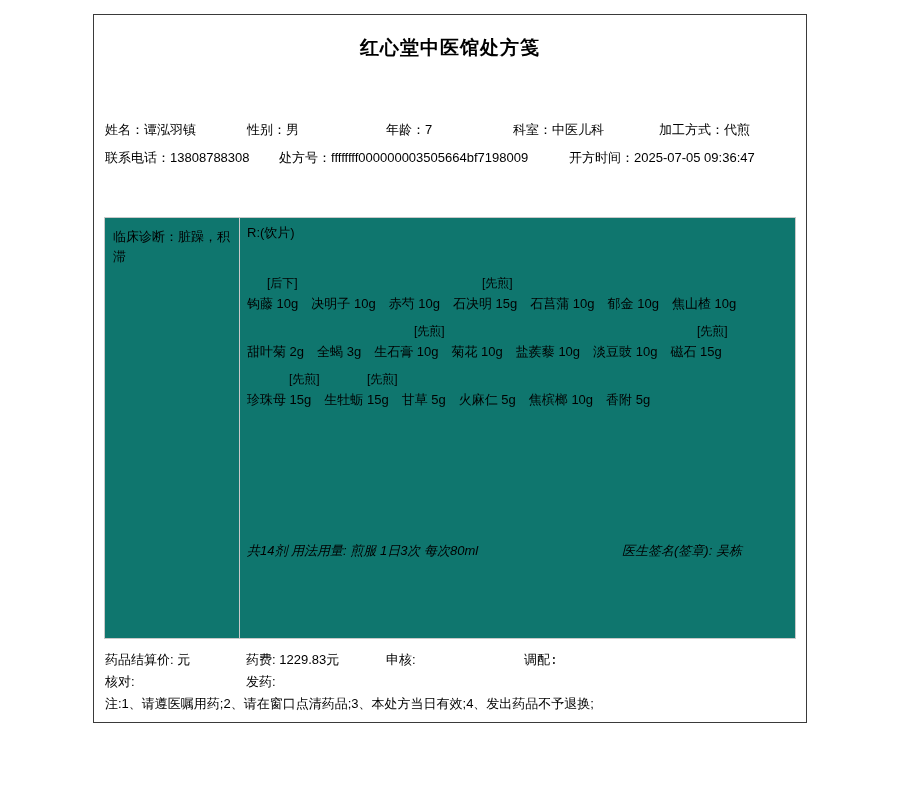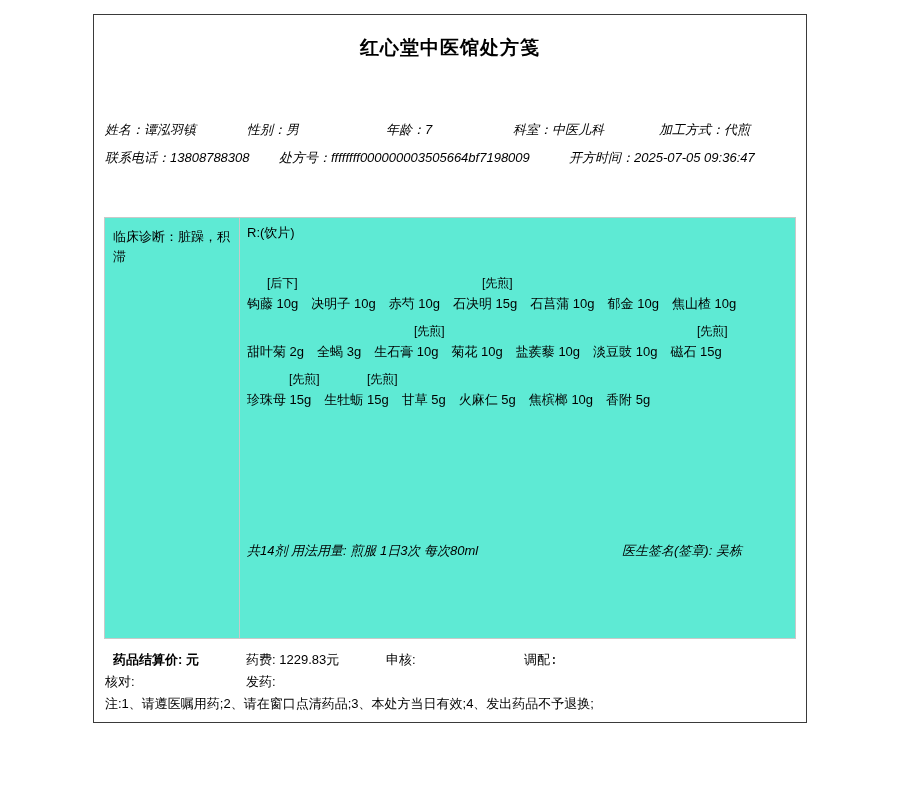--- a/index.html
+++ b/index.html
@@ -10,26 +10,26 @@
   }
   .sheet{
     position:absolute;left:93px;top:14px;width:714px;height:709px;
     border:1px solid #3a3a3a;box-sizing:border-box;background:#fff;
   }
   .title{
     text-align:center;margin-top:22px;font-size:19px;font-weight:bold;
     letter-spacing:1px;line-height:22px;
   }
   .abs-row{position:absolute;left:0;width:100%;height:18px;}
-  .abs-row .pfield{position:absolute;top:0;white-space:nowrap;font-style:italic;}
+  .abs-row .pfield{position:absolute;top:0;white-space:nowrap;}
   #info-row1{top:106px;}
   #info-row2{top:134px;}
   .rx-table{
     position:absolute;left:10px;top:202px;width:692px;height:422px;
-    border:1px solid #c9c9c9;box-sizing:border-box;display:flex;background:#5eead4;
+    border:1px solid #c9c9c9;box-sizing:border-box;display:flex;background:#0f766e;
   }
   .diag-cell{
     width:135px;box-sizing:border-box;border-right:1px solid #c9c9c9;
     padding:9px 8px;line-height:20px;word-break:break-all;
   }
   .rx-cell{flex:1;padding:8px 7px 0 7px;position:relative;}
   .rx-header{height:14px;line-height:14px;margin-bottom:36px;}
   .herb-line{height:14px;line-height:14px;margin-bottom:13px;white-space:nowrap;}
   .herb-line .herb{margin-right:13px;}
   .ann-line{position:relative;height:14px;line-height:14px;margin-bottom:7px;font-size:12px;}
@@ -86,21 +86,21 @@
         </div>
       <div class="usage-line">
         <span>共14剂 用法用量: 煎服 1日3次 每次80ml</span>
         <span class="sig"><span>医生签名(签章): </span><span>吴栋</span></span>
       </div>
     </div>
   </div>
 
   <div class="footer">
     <div class="footer-row" id="footer-row1">
-        <span class="pfield" style="left: 8px; font-weight: bold;">药品结算价: 元</span>
+        <span class="pfield" style="left: 0px;">药品结算价: 元</span>
         <span class="pfield" style="left: 141px;">药费: 1229.83元</span>
         <span class="pfield" style="left: 281px;">申核:</span>
         <span class="pfield" style="left: 419px; font-family: Liberation Mono, monospace;">调配:</span>
       </div>
     <div class="footer-row" id="footer-row2">
         <span class="pfield" style="left: 0px;">核对:</span>
         <span class="pfield" style="left: 141px;">发药:</span>
       </div>
     <div class="note-line">注:1、请遵医嘱用药;2、请在窗口点清药品;3、本处方当日有效;4、发出药品不予退换;</div>
   </div>

